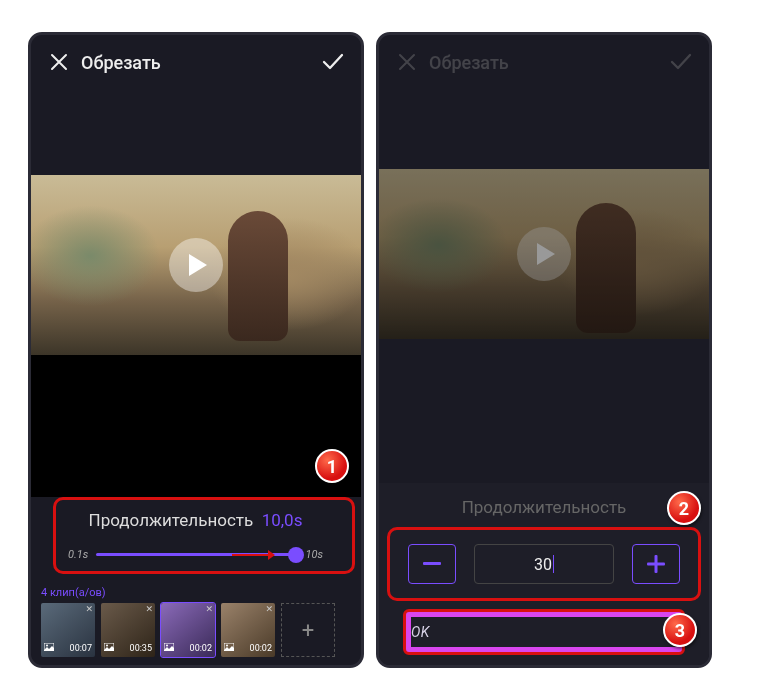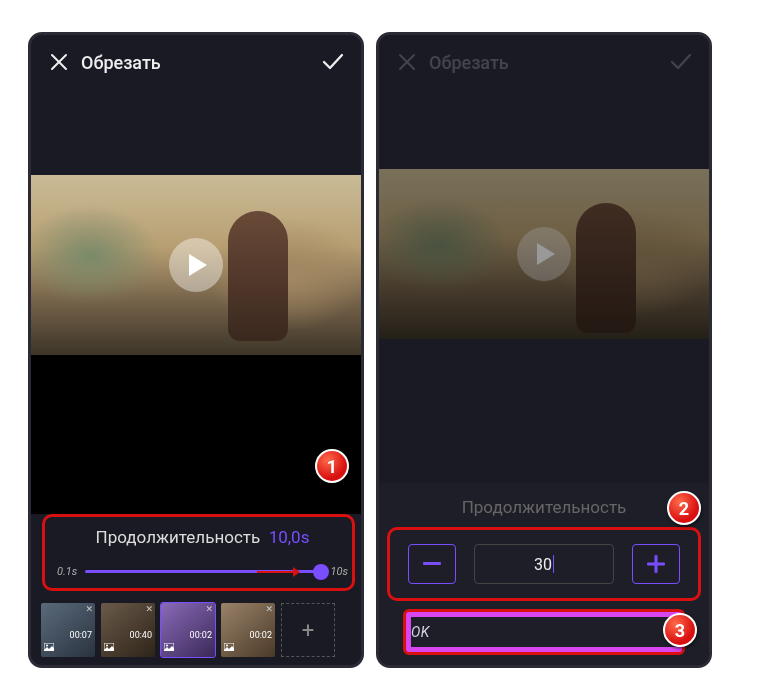--- a/index.html
+++ b/index.html
@@ -32,21 +32,21 @@
   .play-btn {
     position:absolute; left:50%; top:50%; transform:translate(-50%,-50%);
     width:54px; height:54px; border-radius:50%;
     background: rgba(255,255,255,0.4); display:flex; align-items:center; justify-content:center;
   }
   .play-btn svg { margin-left:4px; }
   .phone-right .preview-zone, .phone-right .hdr { filter: brightness(0.6); }
   
   .blank-gap { flex:1; background:#000; }
   .duration-panel {
-    margin: 0 6px 6px 11px; padding: 10px 4px 10px 12px;
+    margin: 0 6px 6px 22px; padding: 10px 29px 10px 12px;
     border: 3px solid #d81010; border-radius: 10px;
     background:#1a1a24; position:relative;
   }
   .dur-row1 { text-align:center; font-size:17px; color:#ddd; margin-bottom:18px; }
   .dur-val { color:#7a4dff; }
   .slider-row { display:flex; align-items:center; gap:8px; font-size:11px; color:#aaa;font-style:italic; }
   .slider-track { flex:1; height:3px; background:#7a4dff; position:relative; border-radius:2px; }
   .slider-thumb {
     position:absolute; right:0; top:50%; transform:translate(6px,-50%);
     width:16px; height:16px; background:#7a4dff; border-radius:50%;
@@ -58,21 +58,21 @@
   .clips-label { font-size:11px; color:#7a4dff; margin-bottom:4px; }
   .clips { display:flex; gap:6px; }
   .clip {
     width:54px; height:54px; position:relative; border-radius:2px; overflow:hidden;
     background:linear-gradient(140deg,#5a6a7a,#2a3340);
   }
   .clip.c2{background:linear-gradient(140deg,#6a5a4a,#2e2418);}
   .clip.c3{background:linear-gradient(140deg,#8a6ab8,#3a2a58); outline:1px solid #7a4dff;}
   .clip.c4{background:linear-gradient(140deg,#9a826a,#4a3a28);}
   .clip-x{position:absolute;top:1px;right:2px;font-size:9px;color:#ccc;}
-  .clip-time{position:absolute;bottom:17px;right:3px;font-size:9px;color:#fff;}
+  .clip-time{position:absolute;bottom:4px;right:3px;font-size:9px;color:#fff;}
   .clip-ic{position:absolute;bottom:2px;left:3px;}
   .clip-add{
     width:54px;height:54px;border:1px dashed #555;display:flex;align-items:center;justify-content:center;
     color:#888;font-size:22px;
   }
   
   .right-lower { position:absolute; bottom:0; left:0; right:0; background:#1e1e28; padding-bottom:8px;}
   .dur-label-dim { text-align:center; color:#666; font-size:17px; padding:14px 0 10px;
      border-top-left-radius:10px; border-top-right-radius:10px; }
   .stepper {
@@ -153,38 +153,39 @@
               <line x1="0" y1="6" x2="38" y2="6" stroke="#d81010" stroke-width="2"></line>
               <path d="M36 1 L43 6 L36 11 Z" fill="#d81010"></path>
             </svg>
           <div class="slider-thumb"></div>
         </div>
         <span>10s</span>
       </div>
     </div>
 
     <div class="clips-row">
+      <div class="clips-label">4 клип(а/ов)</div>
       <div class="clips">
         <div class="clip">
           <span class="clip-x">✕</span>
           <span class="clip-ic"><svg width="10" height="8" viewBox="0 0 10 8">
                 <rect x="0" y="0" width="10" height="8" rx="1" fill="none" stroke="#fff" stroke-width="1"></rect>
                 <circle cx="3" cy="2.5" r="1" fill="#fff"></circle>
                 <path d="M0 7 L3 4 L5 6 L8 3 L10 5 V8 H0 Z" fill="#fff"></path>
               </svg></span>
           <span class="clip-time">00:07</span>
         </div>
         <div class="clip c2">
           <span class="clip-x">✕</span>
           <span class="clip-ic"><svg width="10" height="8" viewBox="0 0 10 8">
                 <rect x="0" y="0" width="10" height="8" rx="1" fill="none" stroke="#fff" stroke-width="1"></rect>
                 <circle cx="3" cy="2.5" r="1" fill="#fff"></circle>
                 <path d="M0 7 L3 4 L5 6 L8 3 L10 5 V8 H0 Z" fill="#fff"></path>
               </svg></span>
-          <span class="clip-time">00:40</span>
+          <span class="clip-time">00:35</span>
         </div>
         <div class="clip c3">
           <span class="clip-x">✕</span>
           <span class="clip-ic"><svg width="10" height="8" viewBox="0 0 10 8">
                 <rect x="0" y="0" width="10" height="8" rx="1" fill="none" stroke="#fff" stroke-width="1"></rect>
                 <circle cx="3" cy="2.5" r="1" fill="#fff"></circle>
                 <path d="M0 7 L3 4 L5 6 L8 3 L10 5 V8 H0 Z" fill="#fff"></path>
               </svg></span>
           <span class="clip-time">00:02</span>
         </div>

